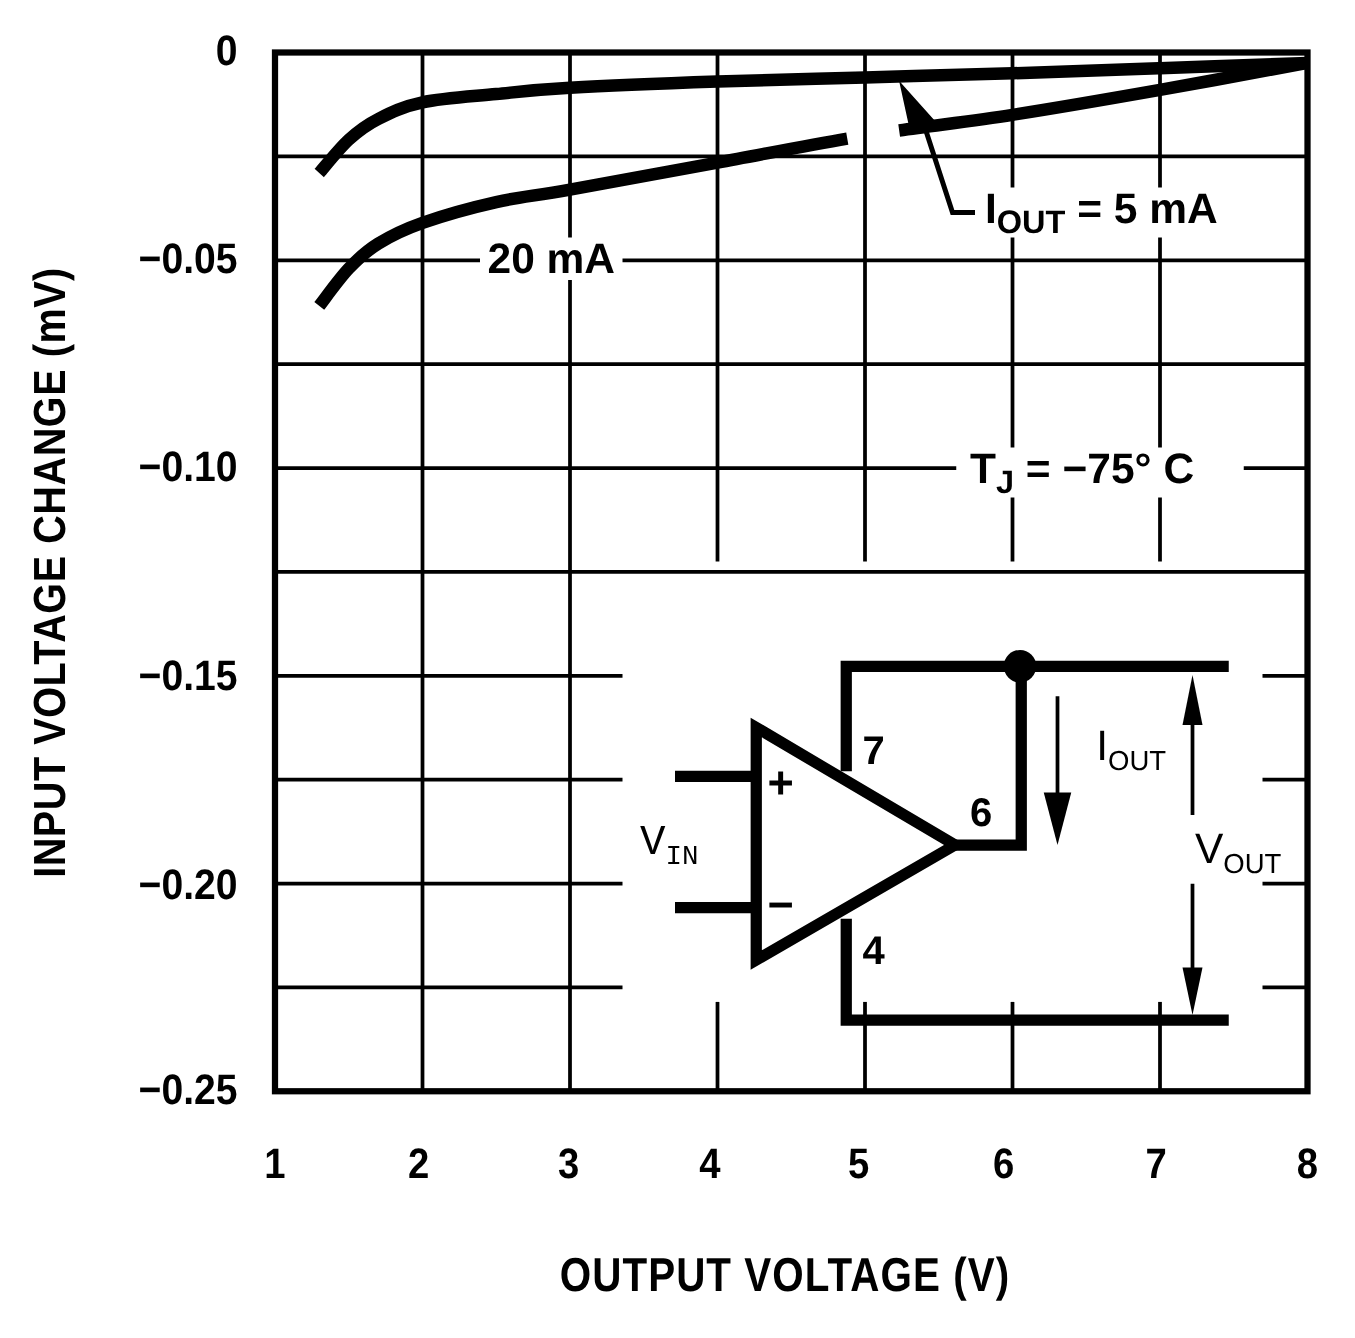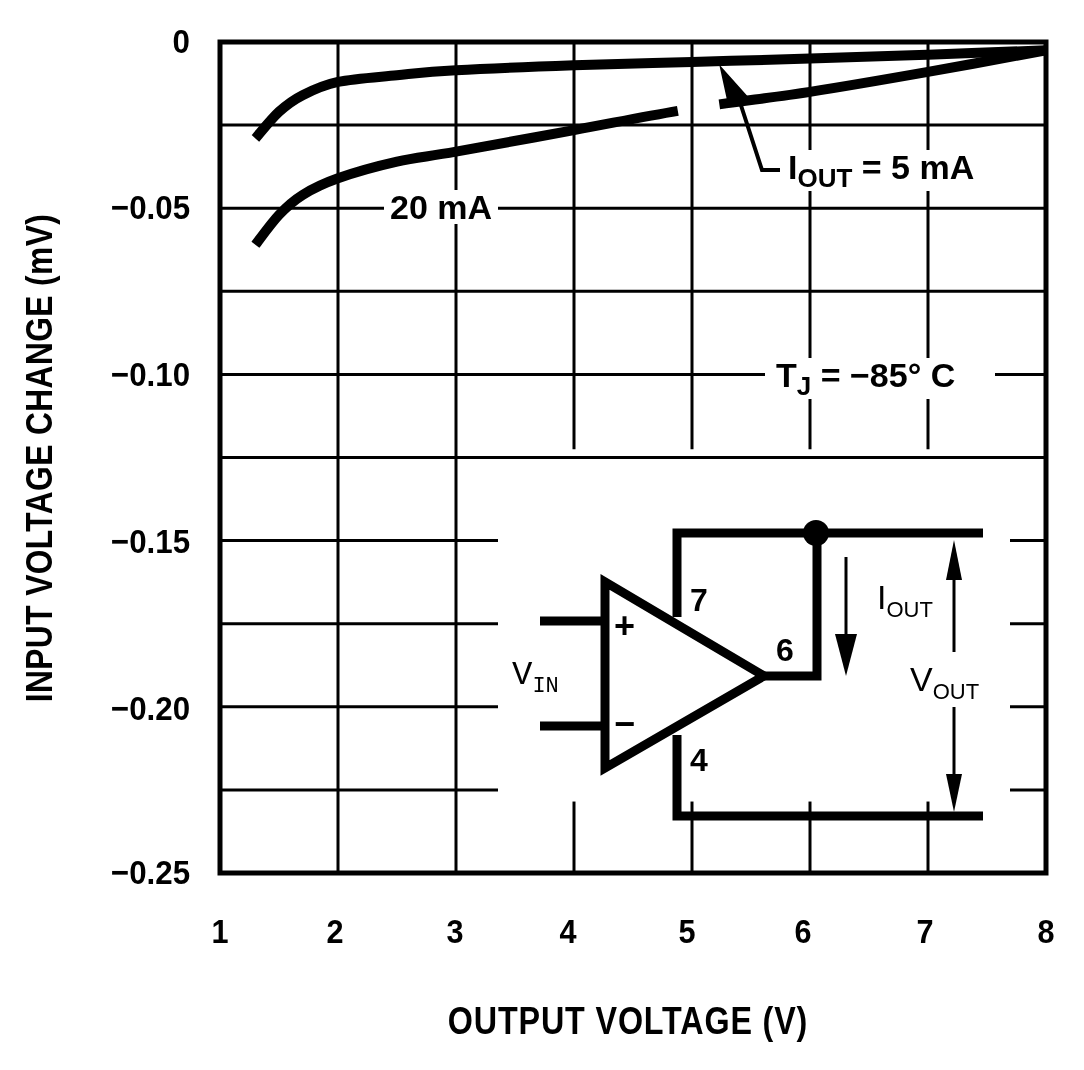--- a/index.html
+++ b/index.html
@@ -98,28 +98,28 @@
 
 <div class="anno" style="left:384px;top:190px;">
   <span>20 mA</span>
 </div>
 
 <div class="anno" style="left:782px;top:150px;">
   <span>I</span><sub>OUT</sub><span> = 5 mA</span>
 </div>
 
 <div class="anno" style="left:770px;top:358px;">
-  <span>T</span><sub>J</sub><span> = −85° C</span>
+  <span>T</span><sub>J</sub><span> = −75° C</span>
 </div>
 
 <div>
   <div class="circ" style="left:512px;top:658px;font-size:34px;font-family:Liberation Mono, monospace;">
     <span>V</span><sub>IN</sub>
   </div>
-  <div class="circ" style="left:908px;top:662px;font-size:34px;background:#fff;padding:0 2px;">
+  <div class="circ" style="left:954px;top:662px;font-size:34px;background:#fff;padding:0 2px;">
     <span>V</span><sub>OUT</sub>
   </div>
   <div class="circ" style="left:862px;top:580px;font-size:34px;margin-left:15px;">
     <span>I</span><sub>OUT</sub>
   </div>
   <div class="circ" style="left:690px;top:584px;font-size:32px;font-weight:bold;">7</div>
   <div class="circ" style="left:776px;top:634px;font-size:32px;font-weight:bold;">6</div>
   <div class="circ" style="left:690px;top:744px;font-size:32px;font-weight:bold;">4</div>
   <div class="circ" style="left:614px;top:608px;font-size:36px;font-weight:bold;">+</div>
   <div class="circ" style="left:614px;top:706px;font-size:36px;font-weight:bold;">−</div>

